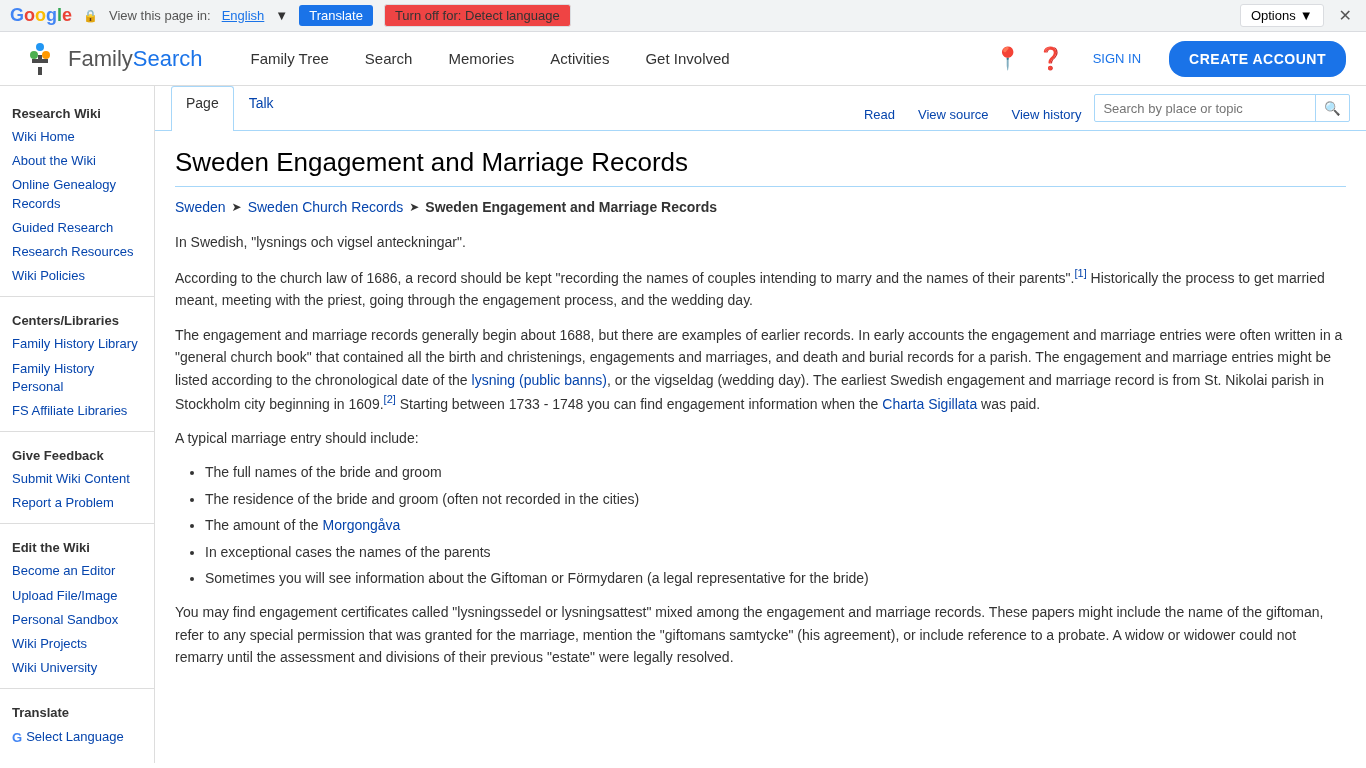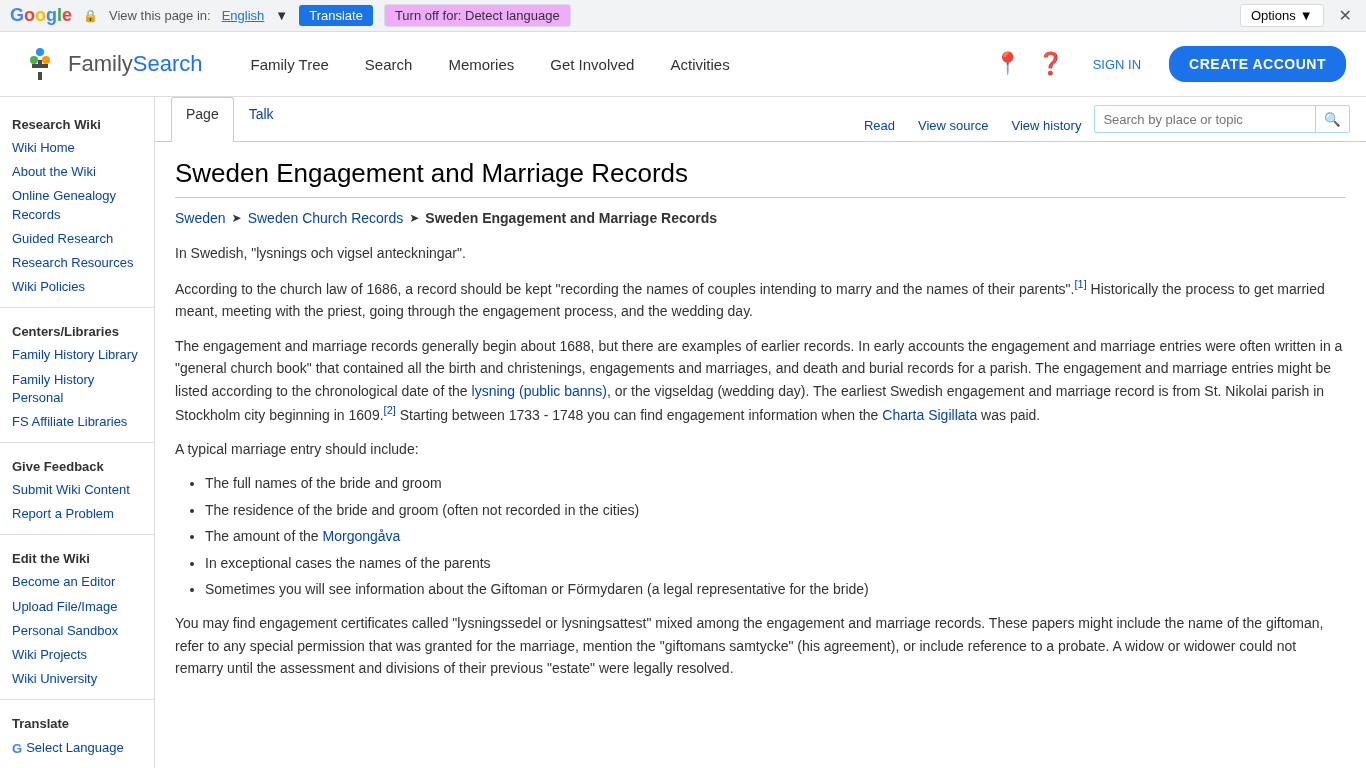--- a/index.html
+++ b/index.html
@@ -28,40 +28,40 @@
     .translate-bar .google-logo span:nth-child(5) { color: #34a853; }
     .translate-bar .google-logo span:nth-child(6) { color: #ea4335; }
     .translate-bar .lock-icon { color: #666; font-size: 12px; }
     .translate-bar .view-text { color: #555; }
     .translate-bar a { color: #1a73e8; text-decoration: underline; cursor: pointer; }
     .translate-btn {
       background: #1a73e8; color: #fff; border: none; border-radius: 3px;
       padding: 3px 10px; cursor: pointer; font-size: 13px;
     }
     .turnoff-btn {
-      background: #f0abfc; color: #333; border: 1px solid #dadce0; border-radius: 3px;
+      background: #ef4444; color: #333; border: 1px solid #dadce0; border-radius: 3px;
       padding: 3px 10px; cursor: pointer; font-size: 13px;
     }
     .translate-bar .spacer { flex: 1; }
     .options-btn {
       background: #fff; border: 1px solid #dadce0; border-radius: 3px;
       padding: 3px 10px; cursor: pointer; font-size: 13px; display: flex; align-items: center; gap: 4px;
     }
     .close-btn {
       background: none; border: none; cursor: pointer; font-size: 16px; color: #555; padding: 0 4px;
     }
 
     
     .main-header {
       background: #fff;
       border-bottom: 1px solid #ddd;
       padding: 0 20px;
       display: flex;
       align-items: center;
-      height: 65px;
+      height: 54px;
     }
     .logo-area {
       display: flex;
       align-items: center;
       gap: 8px;
       text-decoration: none;
       margin-right: 30px;
     }
     .logo-icon {
       width: 40px;
@@ -305,22 +305,22 @@
     </svg>
     <span class="logo-text">
       <span class="family">Family</span><span class="search">Search</span>
     </span>
   </div>
 
   <nav class="nav-links">
     <a class="nav-link">Family Tree</a>
     <a class="nav-link">Search</a>
     <a class="nav-link">Memories</a>
+    <a class="nav-link">Activities</a>
     <a class="nav-link">Get Involved</a>
-    <a class="nav-link">Activities</a>
   </nav>
 
   <div class="header-right">
     <span class="header-icon">📍</span>
     <span class="header-icon">❓</span>
     <a class="sign-in-btn">SIGN IN</a>
     <button class="create-account-btn">CREATE ACCOUNT</button>
   </div>
 </div>
 

